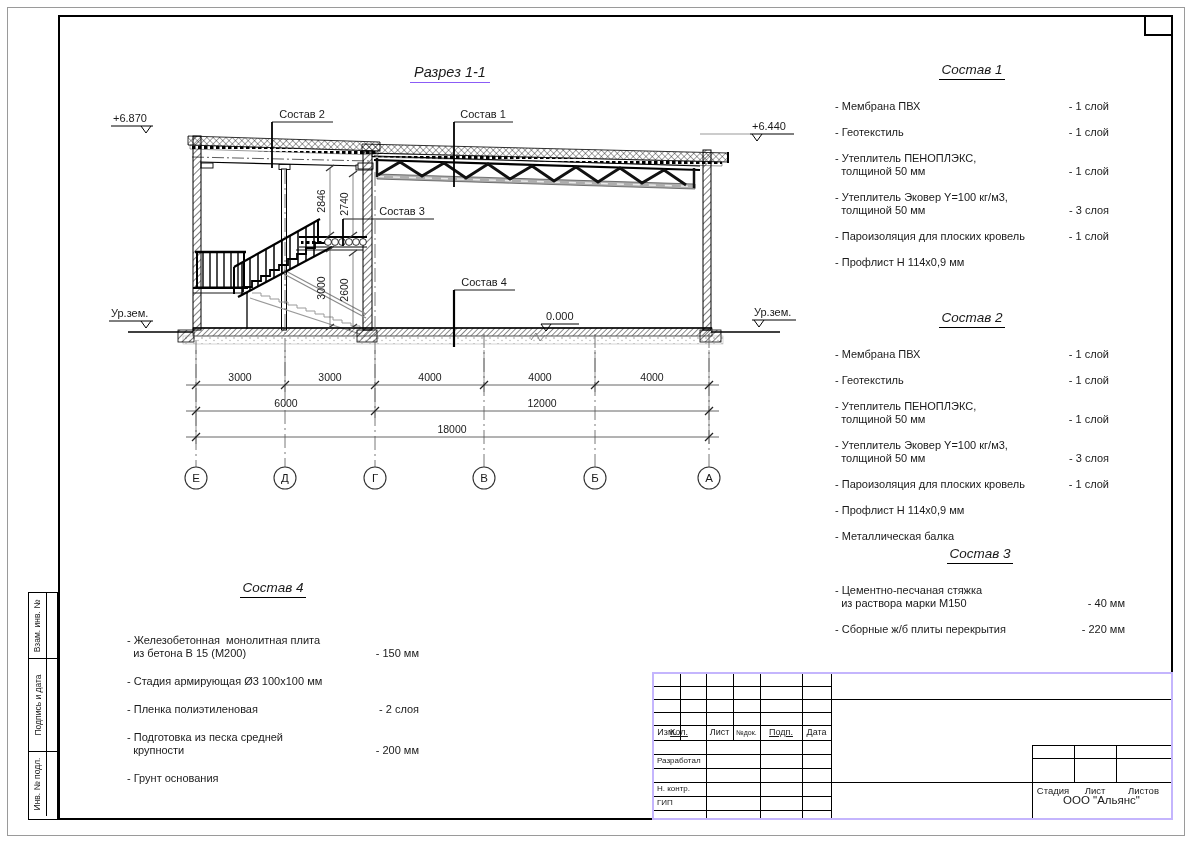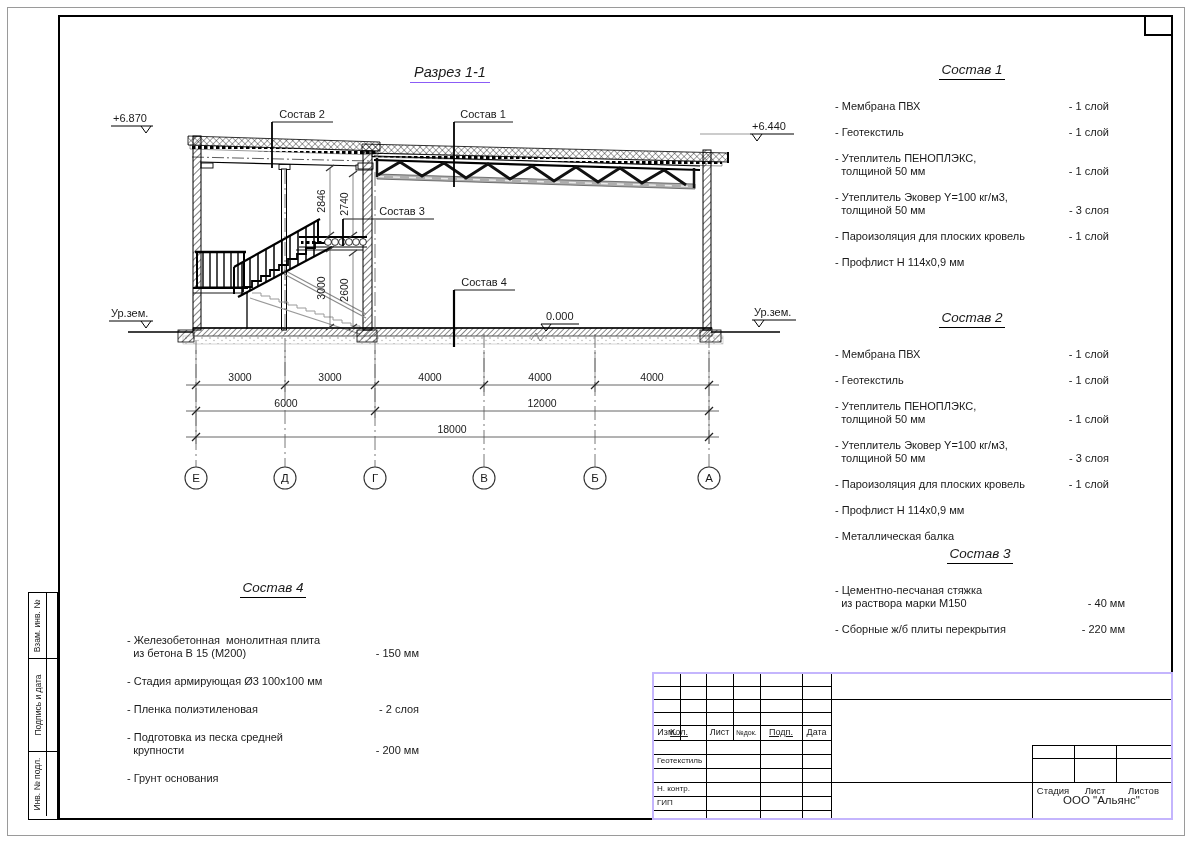--- a/index.html
+++ b/index.html
@@ -434,21 +434,21 @@
   <i class="vl" style="left:420px;top:71px;height:37px;"></i>
   <i class="vl" style="left:462px;top:71px;height:37px;"></i>
 
   <span class="hc" style="left:0;width:26px;">Изм.</span>
   <span class="hc" style="left:12px;width:26px;text-decoration:underline;">Кол.</span>
   <span class="hc" style="left:52px;width:27px;">Лист</span>
   <span class="hc" style="left:79px;width:27px;font-size:7px;">№док.</span>
   <span class="hc" style="left:106px;width:42px;text-decoration:underline;">Подп.</span>
   <span class="hc" style="left:148px;width:29px;">Дата</span>
 
-  <span class="rl" style="top:80px;height:14px;line-height:14px;">Геотекстиль</span>
+  <span class="rl" style="top:80px;height:14px;line-height:14px;">Разработал</span>
   <span class="rl" style="top:108px;height:14px;line-height:14px;">Н. контр.</span>
   <span class="rl" style="top:122px;height:14px;line-height:14px;">ГИП</span>
 
   <span class="sc" style="left:378px;width:42px;">Стадия</span>
   <span class="sc" style="left:420px;width:42px;">Лист</span>
   <span class="sc" style="left:462px;width:55px;">Листов</span>
   <span class="org">ООО "Альянс"</span>
 </div>
 
 <div class="sb">

